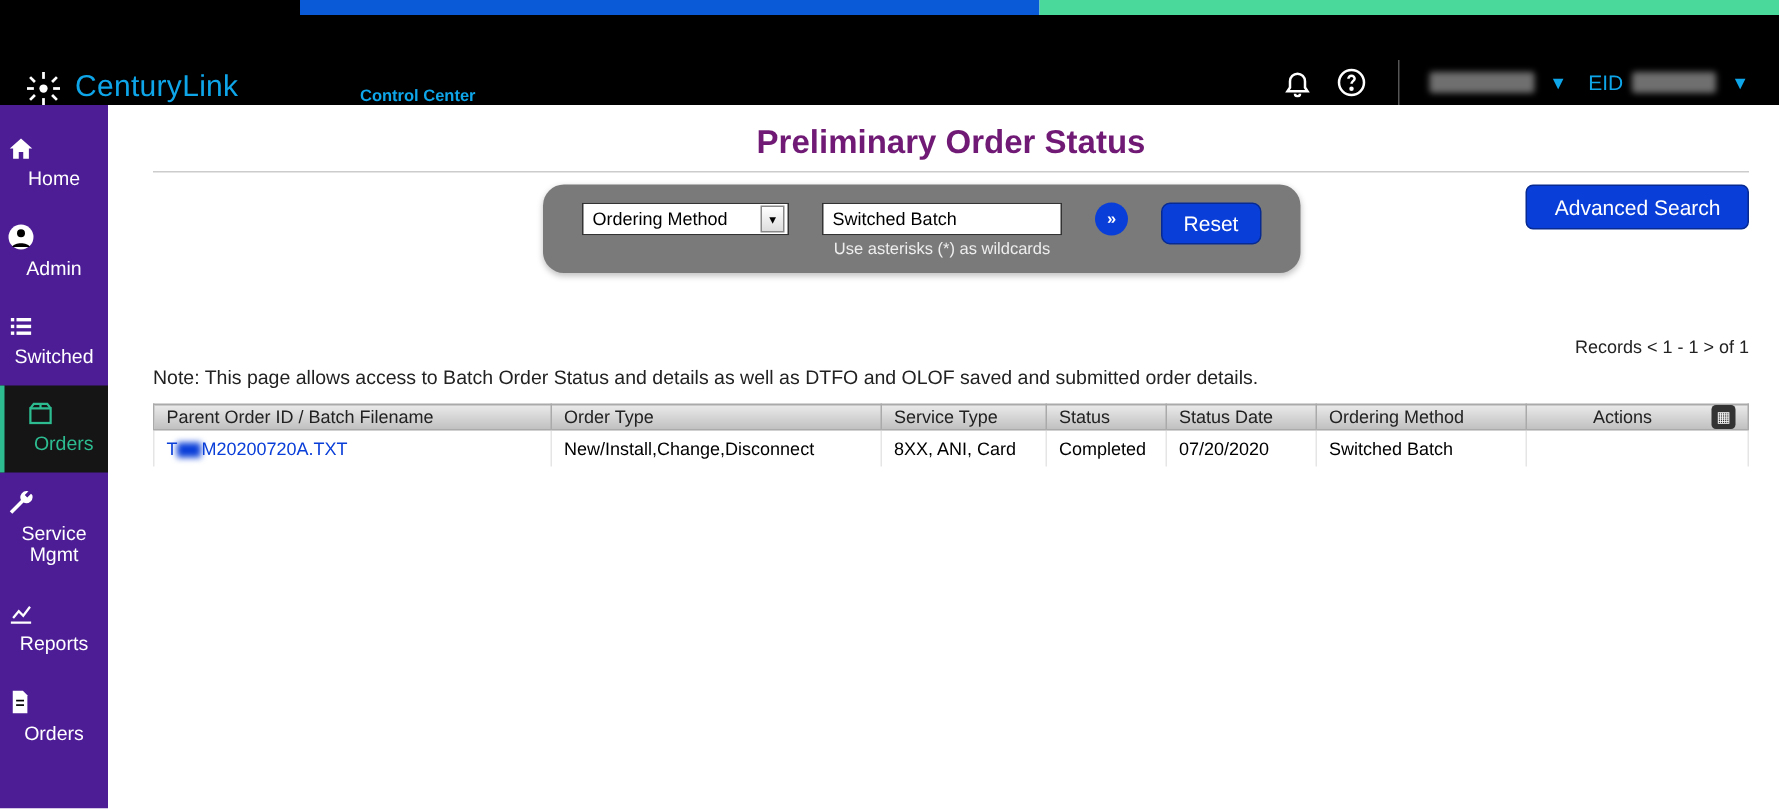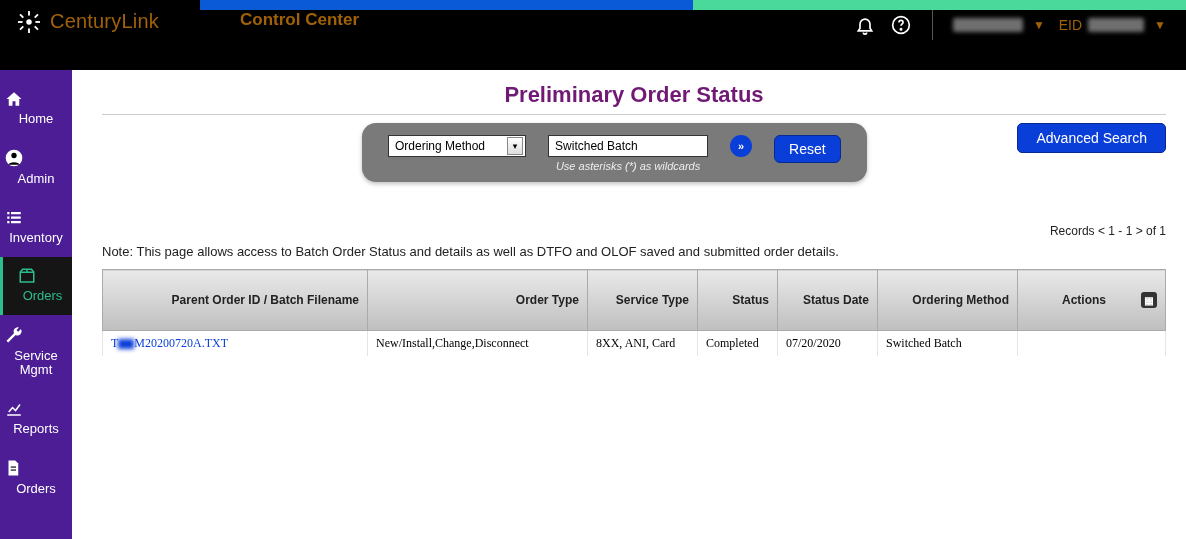--- a/index.html
+++ b/index.html
@@ -15,27 +15,27 @@
     height: 10px;
     display: flex;
   }
   .stripe-black { background:#000; flex:0 0 200px;}
   .stripe-blue { background:#0a5ad8; flex:1;}
   .stripe-green { background:#4bd99b; flex:1;}
   .header {
     background:#000;
     height:60px;
     display:flex;
-    align-items:flex-start;
-    color:#a16207;
+    align-items:flex-end;
+    color:#0ea5e9;
     padding:0 20px 0 18px;
   }
   .logo-wrap { display:flex; align-items:center; gap:10px; width:182px;}
   .brand { font-size:20px; font-weight:500; letter-spacing:0.2px;}
-  .product { font-size:17px; font-weight:700; margin-left:40px;}
+  .product { font-size:11px; font-weight:700; margin-left:40px;}
   .header-right { margin-left:auto; display:flex; align-items:center; gap:14px;}
   .header-icon { width:22px;height:22px; display:flex;align-items:center;justify-content:center; cursor:pointer;}
   .divider { width:1px; height:30px; background:#555; margin:0 6px;}
   .usermask { background:#6f6f6f; border-radius:2px; height:14px; filter:blur(2px);}
   .chev { font-size:12px; margin-left:4px;}
   .eid { display:flex;align-items:center; gap:6px; font-size:14px;}
 
   .layout { display:flex; height:calc(539px - 70px);}
   .sidebar {
     width:72px; background:#4c1d95; display:flex; flex-direction:column;
@@ -66,48 +66,48 @@
     background:#fff; border:1px solid #333; height:22px;
     display:flex; align-items:center; padding:0 2px 0 6px; font-size:12px;
     gap:22px;
   }
   .select-caret { width:16px;height:18px;border:1px solid #888;background:linear-gradient(#fff,#ddd);display:flex;align-items:center;justify-content:center;font-size:9px;}
   .search-col { display:flex; flex-direction:column; align-items:flex-start;}
   .text-input {
     background:#fff; border:1px solid #333; height:22px; width:160px;
     padding:0 6px; font-size:12px;
   }
-  .wildcard-hint { color:#eee; font-size:11px; font-style:italic; margin-top:3px; align-self:center;}
+  .wildcard-hint { color:#eee; font-size:11px; margin-top:3px; align-self:center;}
   .go-btn {
     width:22px;height:22px;border-radius:50%;background:#0a3ed8;color:#fff;
     display:flex;align-items:center;justify-content:center;font-size:11px;
     margin-top:0; cursor:pointer; font-weight:bold;
   }
   .btn {
     background:#0a3ed8;color:#fff;border-radius:6px;
     padding:5px 14px;font-size:14px;border:1px solid #062a91;cursor:pointer;
     display:inline-flex;align-items:center;
   }
   .reset-btn { margin-top:0;}
   .adv-wrap { margin-left:auto;}
   .adv-btn { font-weight:400; padding:6px 18px; border-radius:5px;}
   .records { text-align:right; font-size:12px; margin:42px 0 6px; color:#222;}
   .note { font-size:13px; color:#222; margin-bottom:10px;}
   table.data {
     width:100%; border-collapse:collapse; font-size:12px;
   }
   table.data th {
-    text-align:right; padding:22px 8px;
+    text-align:left; padding:0 8px;
     background:linear-gradient(#e9e9e9,#bfbfbf);
-    border:1px solid #aaa; font-weight:700; color:#222;
+    border:1px solid #aaa; font-weight:400; color:#222;
   }
   table.data td {
     padding:5px 8px; border-left:1px solid #e5e5e5; border-right:1px solid #e5e5e5;
   }
-  table.data tr.datarow { background:#fff;font-family:Liberation Serif, serif;}
+  table.data tr.datarow { background:#fff;}
   .link { color:#0a3ed8; cursor:pointer;}
   .th-actions { display:flex; align-items:center; justify-content:space-between; gap:22px;margin-left:36px;}
   .th-actions-btn {
     width:16px;height:16px;border-radius:3px;background:#333;color:#fff;
     display:flex;align-items:center;justify-content:center;font-size:10px;cursor:pointer;
   }
   .blurspot { display:inline-block; width:16px; height:10px; background:#0a3ed8; filter:blur(2px); vertical-align:middle;}
   svg { display:block;}
 </style>
 </head>
@@ -193,21 +193,21 @@
       <span class="nav-icon">
         <svg width="20" height="18" viewBox="0 0 24 24" fill="#fff">
             <rect x="3" y="4" width="3" height="3"></rect>
             <rect x="8" y="4" width="13" height="3"></rect>
             <rect x="3" y="10" width="3" height="3"></rect>
             <rect x="8" y="10" width="13" height="3"></rect>
             <rect x="3" y="16" width="3" height="3"></rect>
             <rect x="8" y="16" width="13" height="3"></rect>
           </svg>
       </span>
-      <span class="nav-label">Inventory</span>
+      <span class="nav-label">Switched</span>
     </div>
     <div class="nav-item active">
       <span class="nav-icon">
         <svg width="20" height="18" viewBox="0 0 24 24" fill="none" stroke="#2dbb90" stroke-width="2">
             <rect x="3" y="7" width="18" height="13"></rect>
             <path d="M3 7l3-4h12l3 4M12 3v4"></path>
           </svg>
       </span>
       <span class="nav-label">Orders</span>
     </div>

